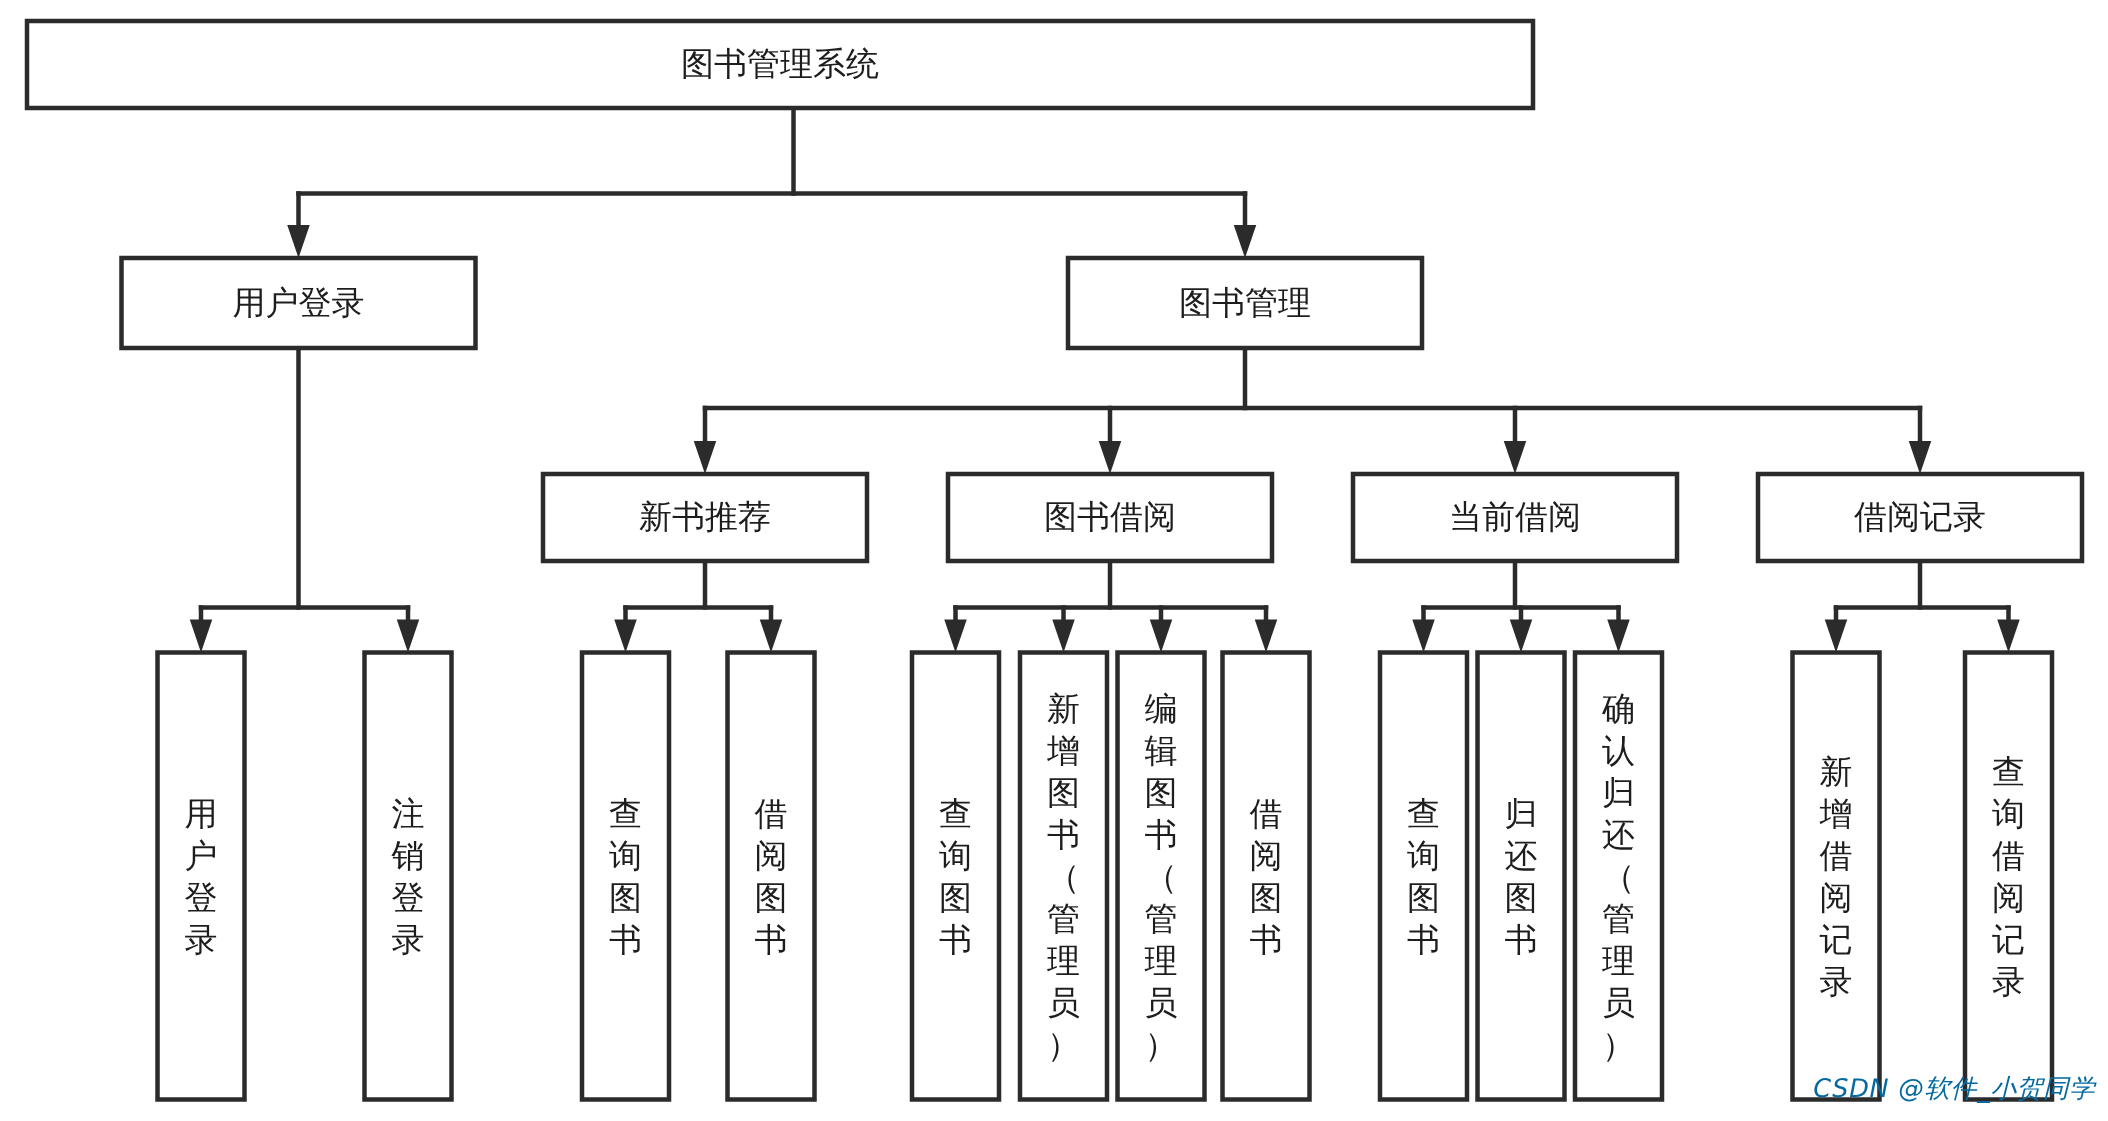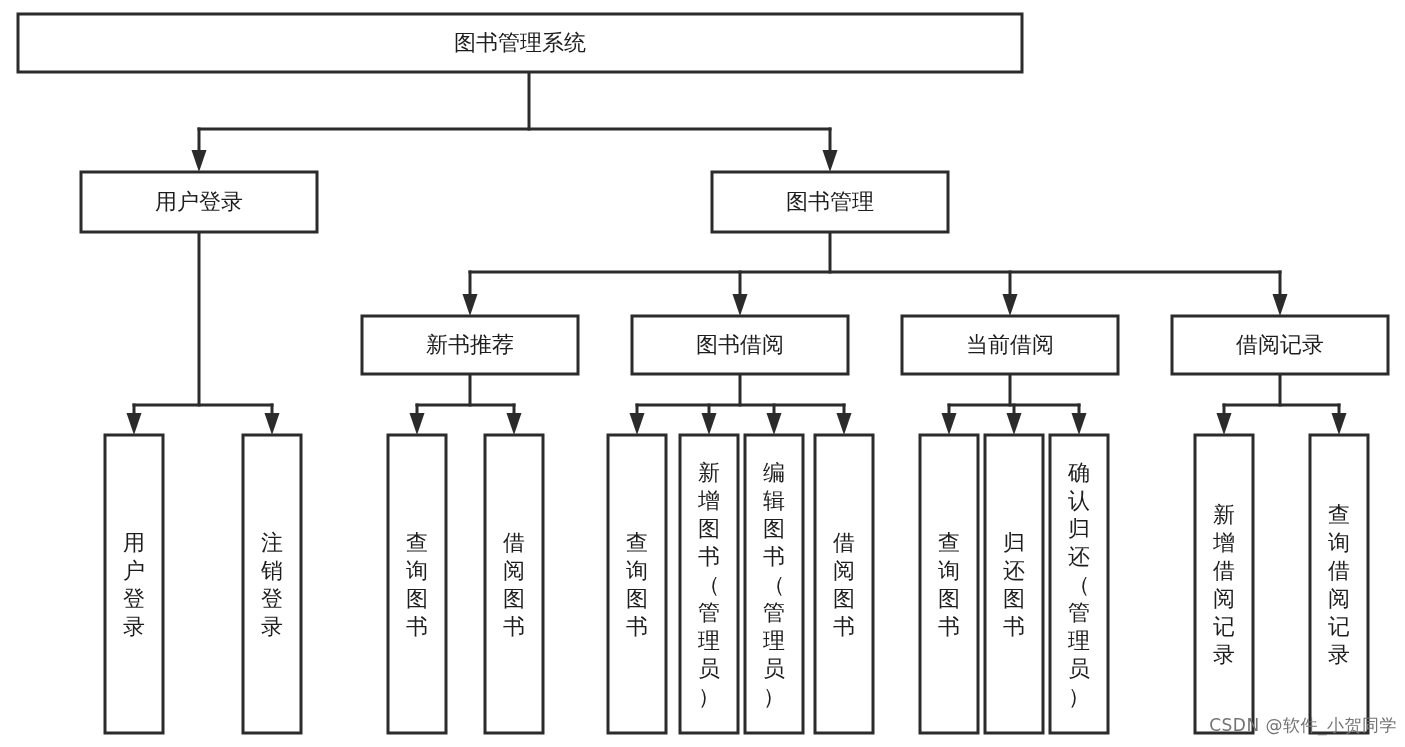--- a/index.html
+++ b/index.html
@@ -50,24 +50,25 @@
     font-size: 22px;
     fill: #1d1d1d;
     text-anchor: middle;
   }
   .watermark {
     position: absolute;
     right: 8px;
     bottom: 4px;
     font-family: "DejaVu Sans", "Liberation Sans", sans-serif;
     font-size: 17px;
-    color: #737373;
+    color: #0369a1;
     letter-spacing: 0.5px;
     white-space: nowrap;
     pointer-events: none;
+    font-style: italic;
   }
 </style>
 </head>
 <body>
 
 <div id="diagram-root">
   <svg class="diagram-canvas" viewBox="0 0 1405 747" xmlns="http://www.w3.org/2000/svg">
     <g id="connector-layer">
         <g>
           <line x1="529" y1="72" x2="529" y2="129" class="connector"></line>

